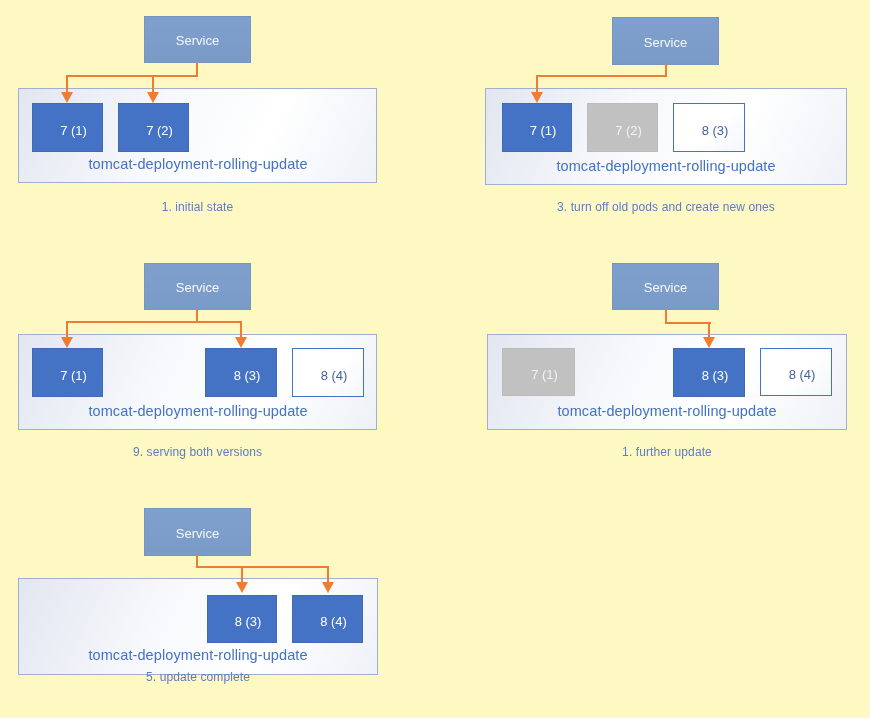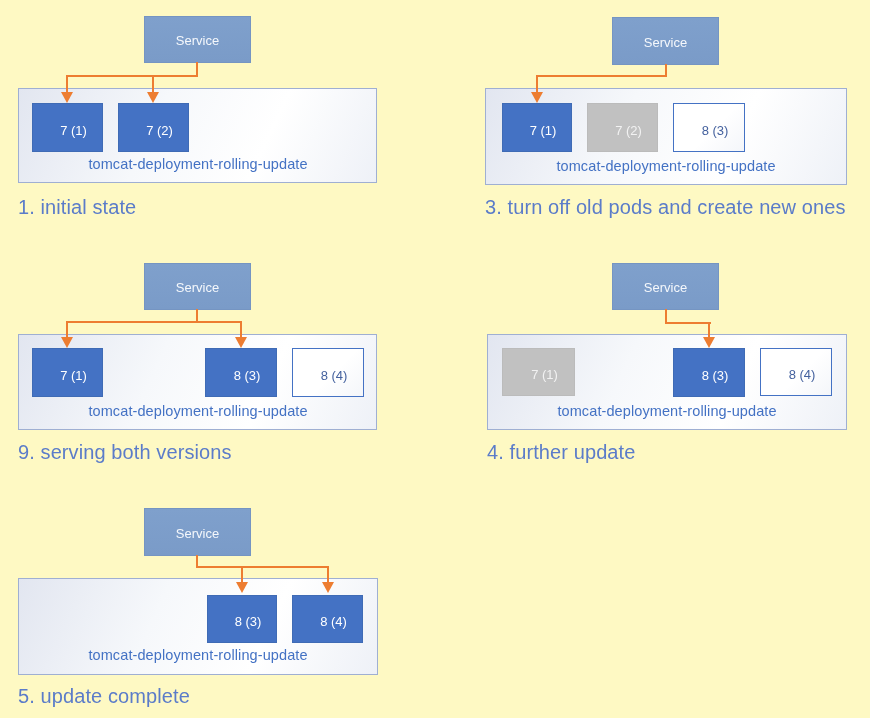--- a/index.html
+++ b/index.html
@@ -43,21 +43,21 @@
   .ahead{
     width:0;height:0;border-left:6px solid transparent;border-right:6px solid transparent;
     border-top:11px solid var(--arrow,#ED7D31);z-index:4;
   }
   .dep-label{
     color:var(--deployment-label-text,#4472C4);
     font-size:14.5px;line-height:20px;text-align:center;z-index:3;letter-spacing:.1px;
   }
   .caption{
     color:var(--caption-text,#5B7CC9);
-    font-size:20px;line-height:20px;z-index:2;letter-spacing:.1px;
+    font-size:12px;line-height:20px;text-align:center;z-index:2;letter-spacing:.1px;
   }
 </style>
 </head>
 <body>
 
 <div class="stage">
 
   <div>
     <div class="abs service" style="left:144px;top:16px;width:107px;height:47px;">
       <span>Service</span>
@@ -137,37 +137,37 @@
     <div class="abs pod pod-inactive" style="left:502px;top:348px;width:73px;height:48px;">
       <span>7 (1)</span>
     </div>
     <div class="abs pod pod-active" style="left:673px;top:348px;width:72px;height:49px;">
       <span>8 (3)</span>
     </div>
     <div class="abs pod pod-new" style="left:760px;top:348px;width:72px;height:48px;">
       <span>8 (4)</span>
     </div>
     <div class="abs dep-label" style="left:488px;top:401px;width:358px;">tomcat-deployment-rolling-update</div>
-    <div class="abs caption" style="left:487px;top:442px;width:360px;">4. further update</div>
+    <div class="abs caption" style="left:487px;top:442px;width:360px;">1. further update</div>
   </div>
 
   <div>
     <div class="abs service" style="left:144px;top:508px;width:107px;height:48px;">
       <span>Service</span>
     </div>
     <div class="abs aline" style="left:196px;top:555px;width:2px;height:13px;"></div>
     <div class="abs aline" style="left:196px;top:566px;width:133px;height:2px;"></div>
     <div class="abs aline" style="left:241px;top:566px;width:2px;height:18px;"></div>
     <div class="abs ahead" style="left:236px;top:582px;"></div>
     <div class="abs aline" style="left:327px;top:566px;width:2px;height:18px;"></div>
     <div class="abs ahead" style="left:322px;top:582px;"></div>
     <div class="abs dep" style="left:18px;top:578px;width:360px;height:97px;"></div>
     <div class="abs pod pod-active" style="left:207px;top:595px;width:70px;height:48px;">
       <span>8 (3)</span>
     </div>
     <div class="abs pod pod-active" style="left:292px;top:595px;width:71px;height:48px;">
       <span>8 (4)</span>
     </div>
     <div class="abs dep-label" style="left:19px;top:645px;width:358px;">tomcat-deployment-rolling-update</div>
-    <div class="abs caption" style="left:18px;top:686px;width:360px;">5. update complete</div>
+    <div class="abs caption" style="left:18px;top:667px;width:360px;">5. update complete</div>
   </div>
 
 </div>
 
 </body></html>

